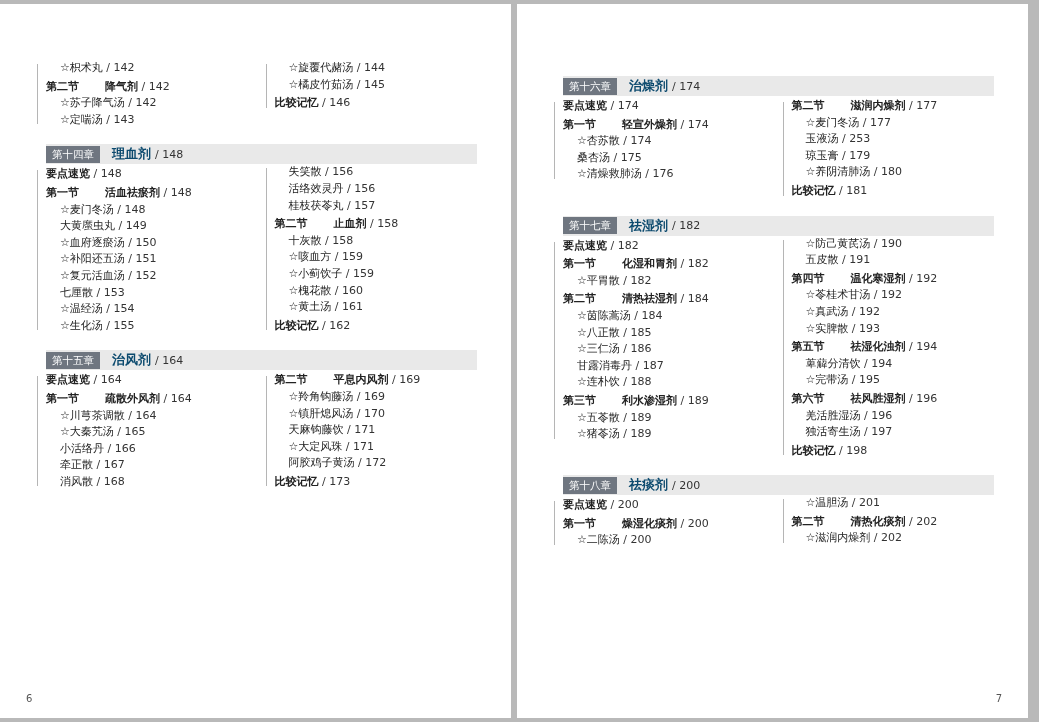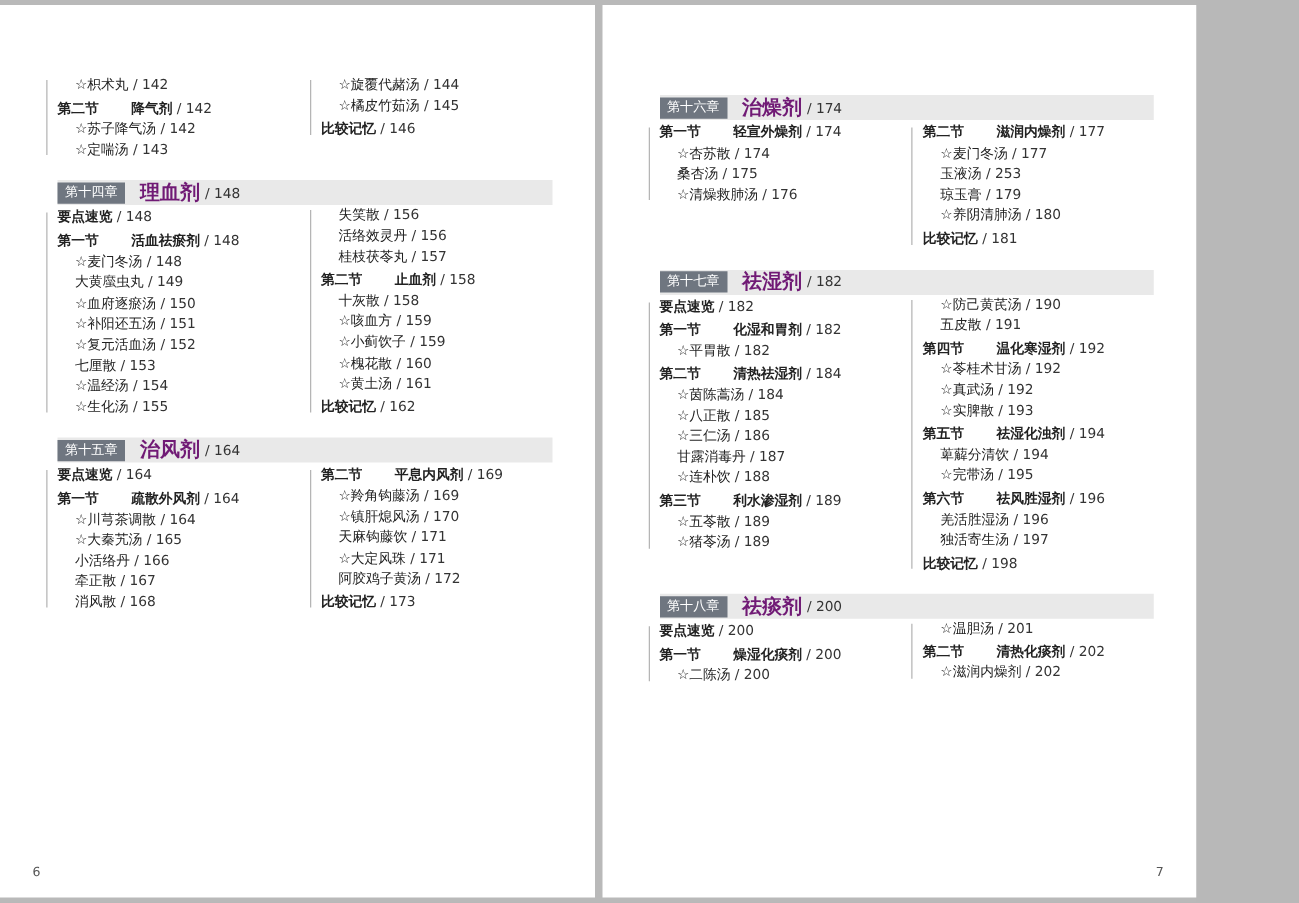--- a/index.html
+++ b/index.html
@@ -1,24 +1,24 @@
 <!DOCTYPE html>
 <html><head>
 <meta charset="utf-8">
 <style>
   html,body{margin:0;padding:0;background:#b8b8b8;}
   body{font-family:"DejaVu Sans","Liberation Sans",sans-serif;}
-  .spread{width:957px;height:722px;position:relative;display:flex;gap:6px;padding:0;box-sizing:border-box;background:#b9b9b9;}
+  .spread{width:1039px;height:722px;position:relative;display:flex;gap:6px;padding:0;box-sizing:border-box;background:#b9b9b9;}
   .page{background:#fff;width:511px;height:714px;margin-top:4px;position:relative;box-sizing:border-box;overflow:hidden;}
   .page-inner{padding:56px 34px 0 34px;}
   .cols{display:flex;gap:14px;}
   .col{width:calc(50% - 7px);}
   .chapter-bar{background:#e9e9e9;display:flex;align-items:center;height:20px;margin:16px 0 0 12px;padding-left:0;}
   .chapter-bar .chtag{background:#6f7680;color:#fff;font-size:10.5px;padding:2px 6px;line-height:13px;white-space:nowrap;}
-  .chapter-bar .chname{font-size:16px;color:#701a75;font-weight:bold;margin-left:12px;}
+  .chapter-bar .chname{font-size:13px;color:#0c4a6e;font-weight:bold;margin-left:12px;}
   .chapter-bar .chpage{font-size:11px;color:#333;font-weight:normal;margin-left:4px;}
   .entry{font-size:11px;color:#222;line-height:16.6px;white-space:nowrap;position:relative;}
   .lvl1{font-weight:bold;padding-left:12px;margin-top:2px;}
   .lvl1 .t2{margin-left:26px;}
   .lvl2{padding-left:26px;}
   .num{font-weight:normal;color:#333;}
   .colbody{position:relative;padding-left:0;}
   .colbody:before{content:"";position:absolute;left:3px;top:4px;bottom:4px;width:1px;background:#b5b5b5;}
   .pagenum{position:absolute;bottom:14px;font-size:10px;color:#555;}
   .pagenum.left{left:26px;}
@@ -117,20 +117,21 @@
   <div class="page">
     <div class="page-inner" id="right-root">
         <div class="chapter-bar">
           <span class="chtag">第十六章</span>
           <span class="chname">治燥剂</span>
           <span class="chpage"> / 174</span>
         </div>
         <div class="cols">
           <div class="col">
             <div class="colbody">
+              <div class="entry lvl1"><span>要点速览</span><span class="num"> / 174</span></div>
               <div class="entry lvl1"><span>第一节</span><span class="t2">轻宣外燥剂</span><span class="num"> / 174</span></div>
               <div class="entry lvl2"><span>☆杏苏散</span><span class="num"> / 174</span></div>
               <div class="entry lvl2"><span>桑杏汤</span><span class="num"> / 175</span></div>
               <div class="entry lvl2"><span>☆清燥救肺汤</span><span class="num"> / 176</span></div>
             </div>
           </div>
           <div class="col">
             <div class="colbody">
               <div class="entry lvl1"><span>第二节</span><span class="t2">滋润内燥剂</span><span class="num"> / 177</span></div>
               <div class="entry lvl2"><span>☆麦门冬汤</span><span class="num"> / 177</span></div>

